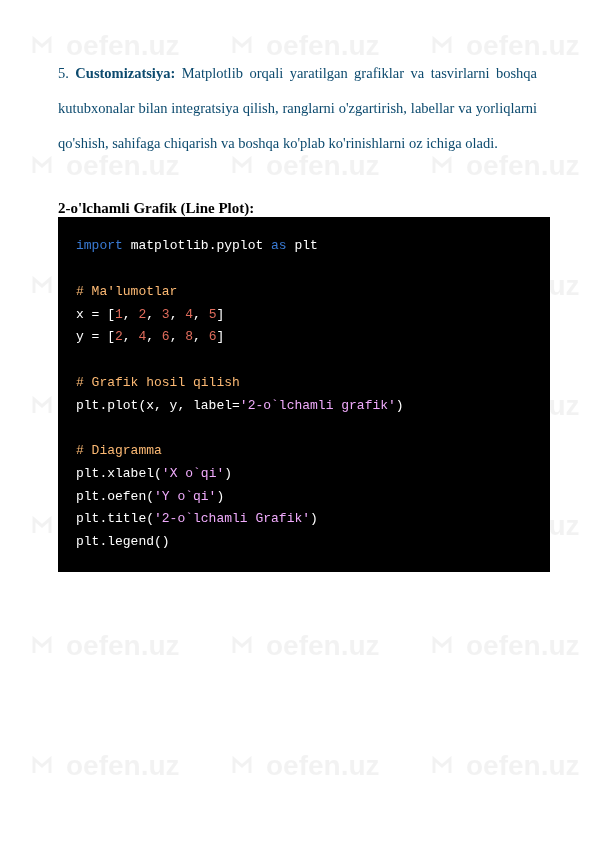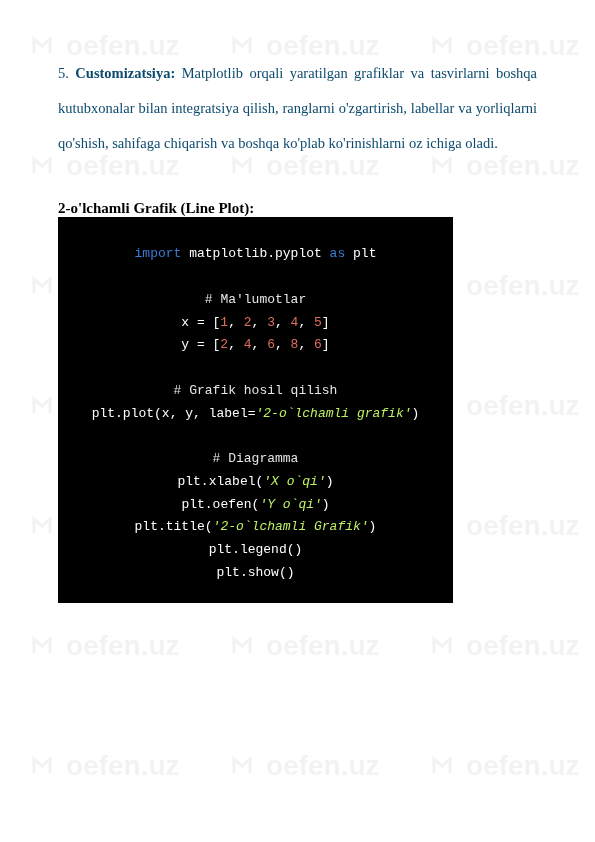--- a/index.html
+++ b/index.html
@@ -41,35 +41,34 @@
     margin-bottom: 40px;
   }
   .paragraph b { font-weight: bold; }
   .section-title {
     font-size: 15px;
     font-weight: bold;
     color: #000;
   }
   .code-block {
     background: #000000;
-    padding: 26px 18px 18px 18px;
+    padding: 18px 18px 18px 18px;
     font-family: 'Courier New', Consolas, monospace;
     font-size: 13px;
     line-height: 1.75;
     color: #ffffff;
-    width: 395px;
-    text-align: center;
+    width: 492px;
   }
   .code-line { white-space: pre; }
   .kw { color: #3a7bd5; }
   .mod { color: #ffffff; }
   .as { color: #3a7bd5; }
-  .cm { color: #e5e5e5; }
+  .cm { color: #fdba74; }
   .num { color: #e06c5c; }
-  .str { color: #bef264; font-style: italic; }
+  .str { color: #f0abfc; }
 </style>
 </head>
 <body>
 
 <div class="watermark-layer">
   <div class="wm" style="top:30px; left:30px;">
     <svg width="30" height="30" viewBox="0 0 30 30">
         <path d="M4 22 L4 8 L12 15 L20 8 L20 22" stroke="#888" stroke-width="3" fill="none"></path>
       </svg>
     <span>oefen.uz</span>
@@ -213,16 +212,15 @@
     <div class="code-line"><span>y = [</span><span class="num">2</span>, <span class="num">4</span>, <span class="num">6</span>, <span class="num">8</span>, <span class="num">6</span><span>]</span></div>
     <div class="code-line">&nbsp;</div>
     <div class="code-line cm"># Grafik hosil qilish</div>
     <div class="code-line"><span>plt.plot(x, y, label=</span><span class="str">'2-o`lchamli grafik'</span><span>)</span></div>
     <div class="code-line">&nbsp;</div>
     <div class="code-line cm"># Diagramma</div>
     <div class="code-line"><span>plt.xlabel(</span><span class="str">'X o`qi'</span><span>)</span></div>
     <div class="code-line"><span>plt.oefen(</span><span class="str">'Y o`qi'</span><span>)</span></div>
     <div class="code-line"><span>plt.title(</span><span class="str">'2-o`lchamli Grafik'</span><span>)</span></div>
     <div class="code-line">plt.legend()</div>
-    <div class="code-line">plt.show()</div>
   </div>
 
 </div>
 
 </body></html>

